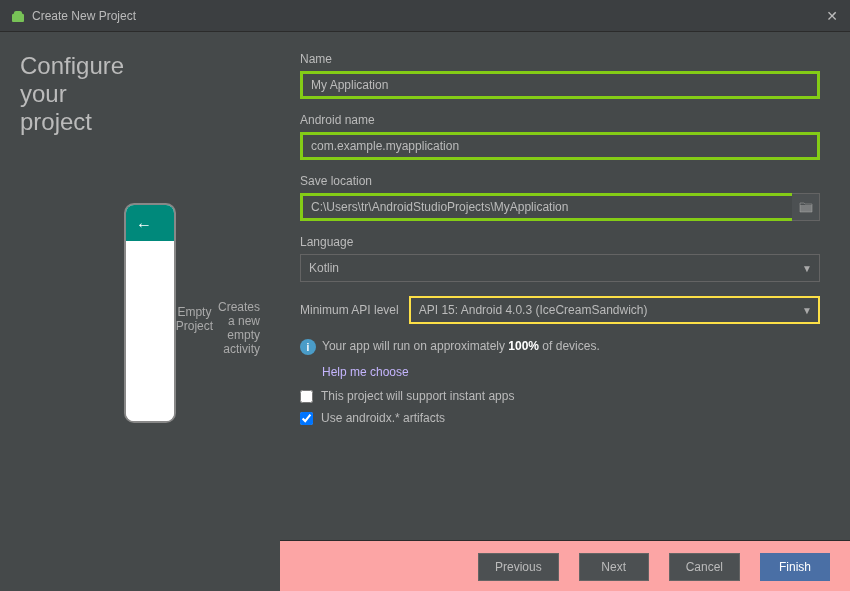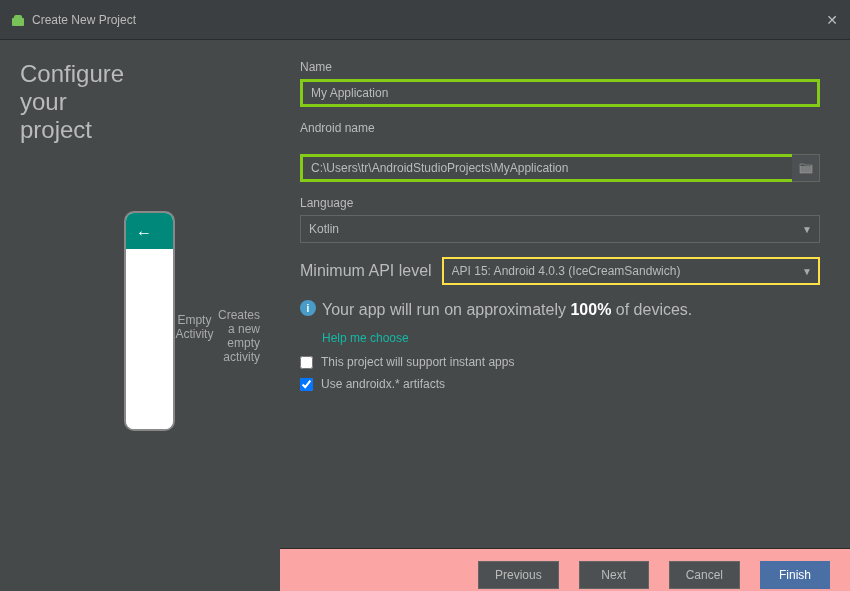--- a/index.html
+++ b/index.html
@@ -6,21 +6,21 @@
     body {
       width: 850px;
       height: 591px;
       background: #3c3f41;
       font-family: 'Segoe UI', Arial, sans-serif;
       font-size: 13px;
       color: #bbbbbb;
       overflow: hidden;
     }
     .title-bar {
-      height: 40px;
+      height: 32px;
       background: #3c3f41;
       display: flex;
       align-items: center;
       padding: 0 10px;
       border-bottom: 1px solid #2b2b2b;
     }
     .title-bar-icon {
       width: 16px;
       height: 16px;
       margin-right: 6px;
@@ -171,21 +171,21 @@
       pointer-events: none;
       font-size: 10px;
     }
     .api-row {
       display: flex;
       align-items: center;
       gap: 10px;
       margin-bottom: 14px;
     }
     .api-label {
-      font-size: 16px;
+      font-size: 12px;
       color: #bbbbbb;
       white-space: nowrap;
     }
     .api-select-wrapper {
       position: relative;
       flex: 1;
     }
     .api-select {
       width: 100%;
       height: 28px;
@@ -212,30 +212,30 @@
       font-size: 10px;
       font-weight: bold;
       display: flex;
       align-items: center;
       justify-content: center;
       flex-shrink: 0;
       margin-right: 6px;
       margin-top: 1px;
     }
     .info-text {
-      font-size: 16px;
+      font-size: 12px;
       color: #bbbbbb;
       line-height: 1.4;
     }
     .info-text strong {
       color: #ffffff;
       font-weight: bold;
     }
     .help-link {
-      color: #14b8a6;
+      color: #c4b5fd;
       cursor: pointer;
       font-size: 12px;
       text-decoration: none;
       display: block;
       margin-top: 2px;
       margin-left: 22px;
       margin-bottom: 10px;
     }
     .checkbox-row {
       display: flex;
@@ -297,37 +297,39 @@
   <div class="left-panel">
     <div class="page-title">Configure your project</div>
 
     <div class="phone-mockup">
       <div class="phone-header">
         <span class="phone-back-arrow">←</span>
       </div>
       <div class="phone-content"></div>
     </div>
 
-    <div class="activity-label">Empty Activity</div>
+    <div class="activity-label">Empty Project</div>
     <div class="creates-label">Creates a new empty activity</div>
   </div>
 
   <div style="flex:1; display:flex; flex-direction:column;justify-content:flex-end;">
     <div class="right-panel">
 
       <div class="form-group">
         <label class="form-label">Name</label>
         <input class="form-input" type="text" value="My Application" style="">
       </div>
 
       <div class="form-group">
         <label class="form-label">Android name</label>
+        <input class="form-input" type="text" value="com.example.myapplication" style="">
       </div>
 
       <div class="form-group">
+        <label class="form-label">Save location</label>
         <div class="input-with-icon">
           <input class="form-input" type="text" value="C:\Users\tr\AndroidStudioProjects\MyApplication" style="">
           <div class="folder-icon-btn">
             <svg width="14" height="12" viewBox="0 0 14 12" fill="#aaaaaa">
               <path d="M1 2h4l1 1h7v8H1V2z" stroke="#aaaaaa" stroke-width="0.5" fill="none"></path>
               <path d="M1 4h12v7H1z" fill="#aaaaaa" opacity="0.5"></path>
             </svg>
           </div>
         </div>
       </div>

